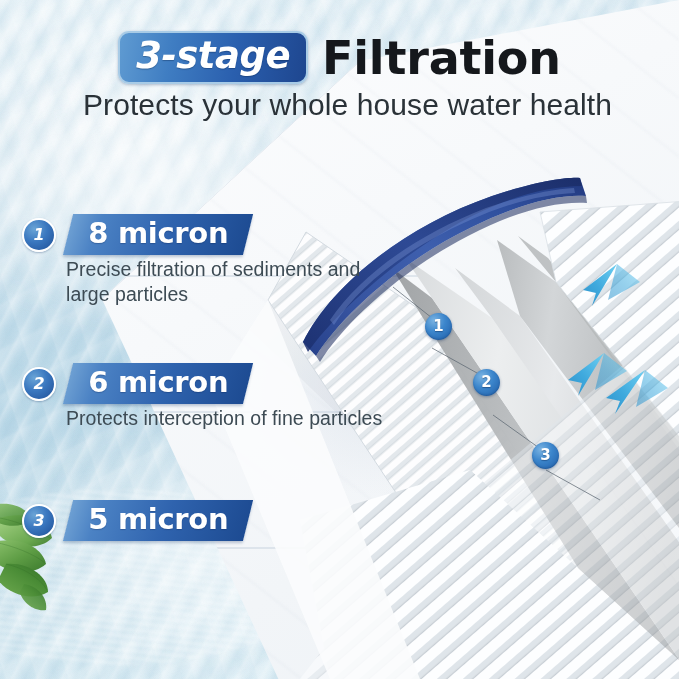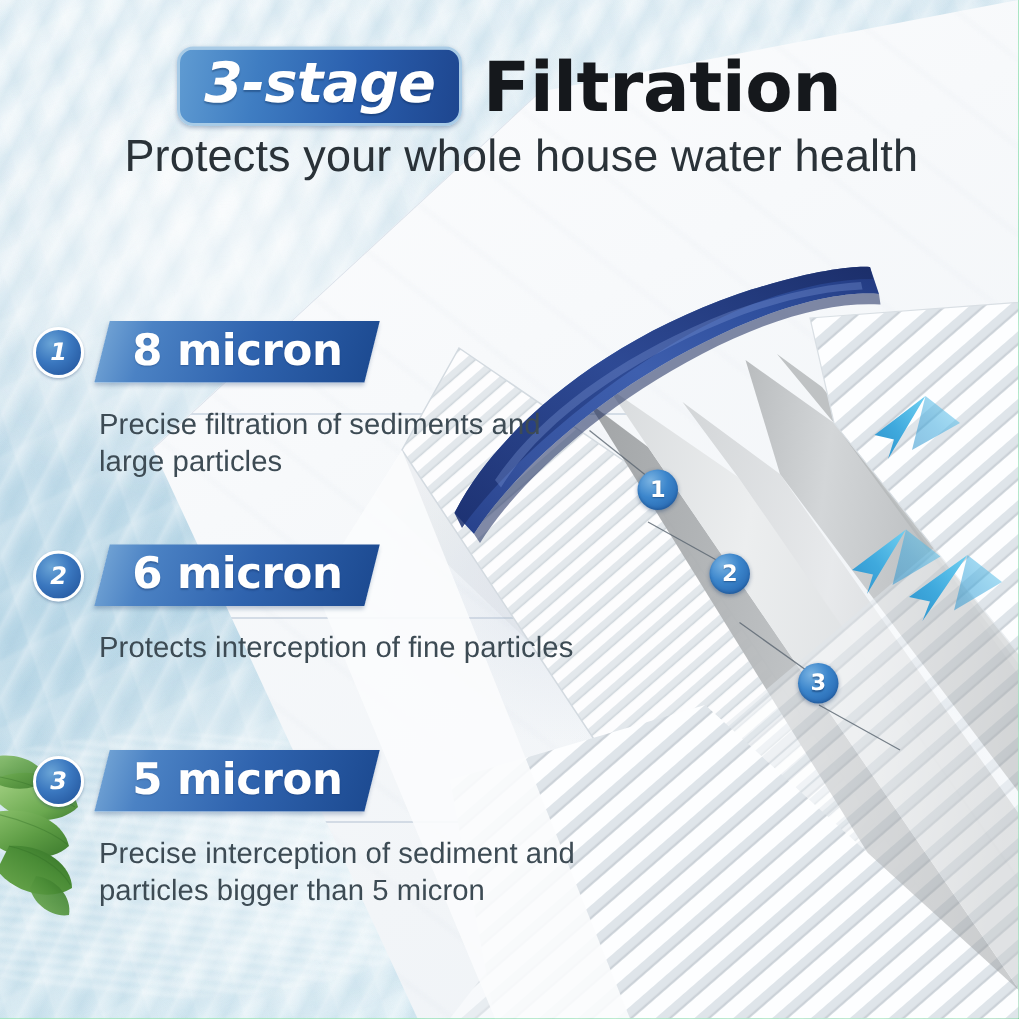--- a/index.html
+++ b/index.html
@@ -6,21 +6,21 @@
     margin: 0;
     padding: 0;
     background: #ffffff;
   }
   #stage {
     position: relative;
     width: 679px;
     height: 679px;
     overflow: hidden;
     font-family: "Liberation Sans", sans-serif;
-    background: #22c55e;
+    background: #7dd3fc;
     -webkit-font-smoothing: antialiased;
   }
 
   
   .water-base {
     position: absolute;
     inset: 0;
     background:
       radial-gradient(ellipse 70% 50% at 20% 18%, rgba(255,255,255,0.75) 0%, rgba(255,255,255,0) 62%),
       radial-gradient(ellipse 60% 45% at 72% 8%, rgba(255,255,255,0.55) 0%, rgba(255,255,255,0) 60%),
@@ -217,21 +217,21 @@
     font-family: "DejaVu Sans", sans-serif;
     font-size: 29px;
     font-weight: 700;
     color: #ffffff;
     letter-spacing: -0.3px;
     line-height: 1.15;
     text-shadow: 0 1px 1px rgba(12,38,82,0.30);
     white-space: nowrap;
   }
   .callout-desc {
-    margin-top: 15px;
+    margin-top: 1px;
     margin-left: 44px;
     font-family: "Liberation Sans", sans-serif;
     font-size: 19.5px;
     font-weight: 300;
     color: #3d4b54;
     line-height: 1.28;
     letter-spacing: 0.05px;
     max-width: 330px;
   }
   .callout-desc-wide { max-width: 360px; }
@@ -510,21 +510,20 @@
 
   <div class="callout" style="top:500px;">
     <div class="callout-head">
       <div class="num-circle">
         <span>3</span>
       </div>
       <div class="micron-badge">
         <span class="micron-badge-inner">5 micron</span>
       </div>
     </div>
-    <div class="callout-desc callout-desc-wide">Precise interception of sediment and particles bigger than 5 micron</div>
   </div>
 
   <div class="prod-marker" style="left:425px; top:313px;">
     <span>1</span>
   </div>
   <div class="prod-marker" style="left:473px; top:369px;">
     <span>2</span>
   </div>
   <div class="prod-marker" style="left:532px; top:442px;">
     <span>3</span>

